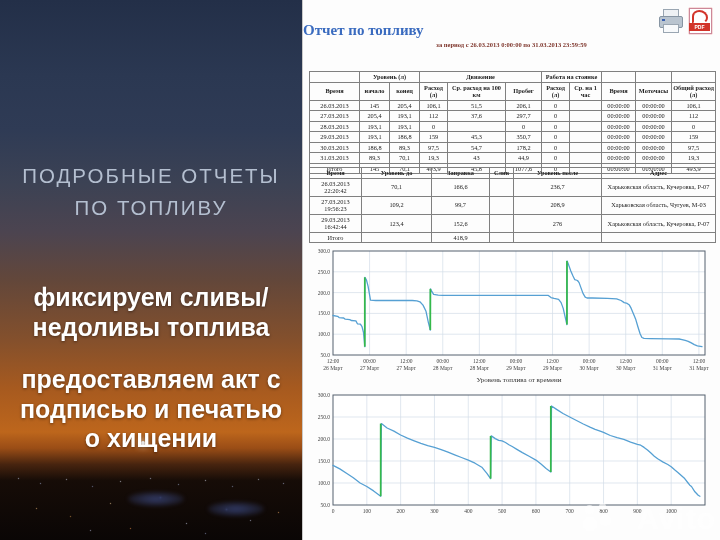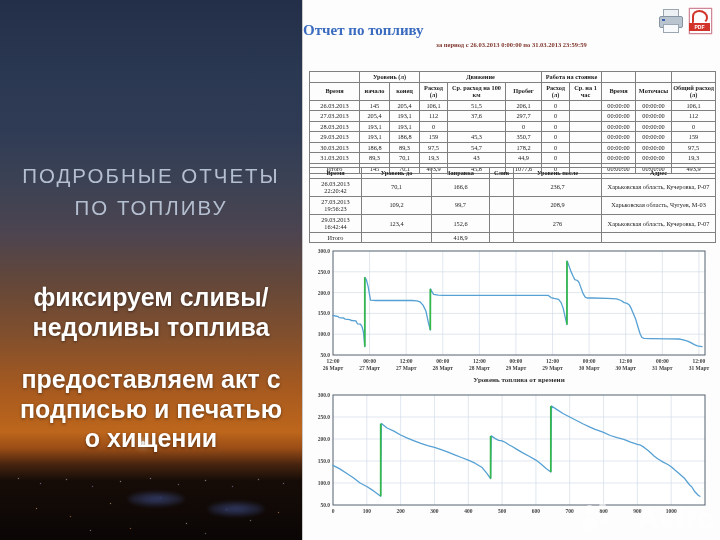--- a/index.html
+++ b/index.html
@@ -45,21 +45,21 @@
   .rpt-title{position:absolute;top:22px;left:0;width:100%;text-align:left;color:#3a6bbf;font-weight:700;font-size:15px;}
   .rpt-subtitle{position:absolute;top:41px;left:0;width:100%;text-align:center;color:#7d342a;font-size:6.5px;font-weight:700;}
   .vehicle-bar{position:absolute;top:54px;left:10px;right:10px;height:12px;background:#cfe0ee;border:1px solid #9ab0c4;
     text-align:center;font-size:7.5px;line-height:12px;color:#1f3864;}
   table{border-collapse:collapse;table-layout:fixed;font-family:"Liberation Serif",serif;}
   td,th{border:0.5px solid #808080;font-size:6.3px;line-height:1.2;padding:1px 1px;text-align:center;
     overflow:hidden;word-wrap:break-word;}
   th{font-weight:700;}
   .tbl1{position:absolute;top:71px;left:6px;width:406px;}
   .tbl2{position:absolute;top:167px;left:6px;width:406px;}
-  .chart-box{position:absolute;left:6px;font-weight:bold;}
+  .chart-box{position:absolute;left:6px;}
   .cb1{top:246px;} .cb2{top:388px;}
   svg text{font-family:"Liberation Serif",serif;}
 
   
   .watermark{position:absolute;right:4px;bottom:4px;display:flex;align-items:center;gap:4px;opacity:.62;}
   .av-logo{position:relative;width:30px;height:32px;}
   .av-c{position:absolute;border-radius:50%;background:#fff;}
   .av1{width:9px;height:9px;left:2px;top:2px;}
   .av2{width:7px;height:7px;left:16px;top:0px;}
   .av3{width:14px;height:14px;left:0px;top:14px;}

